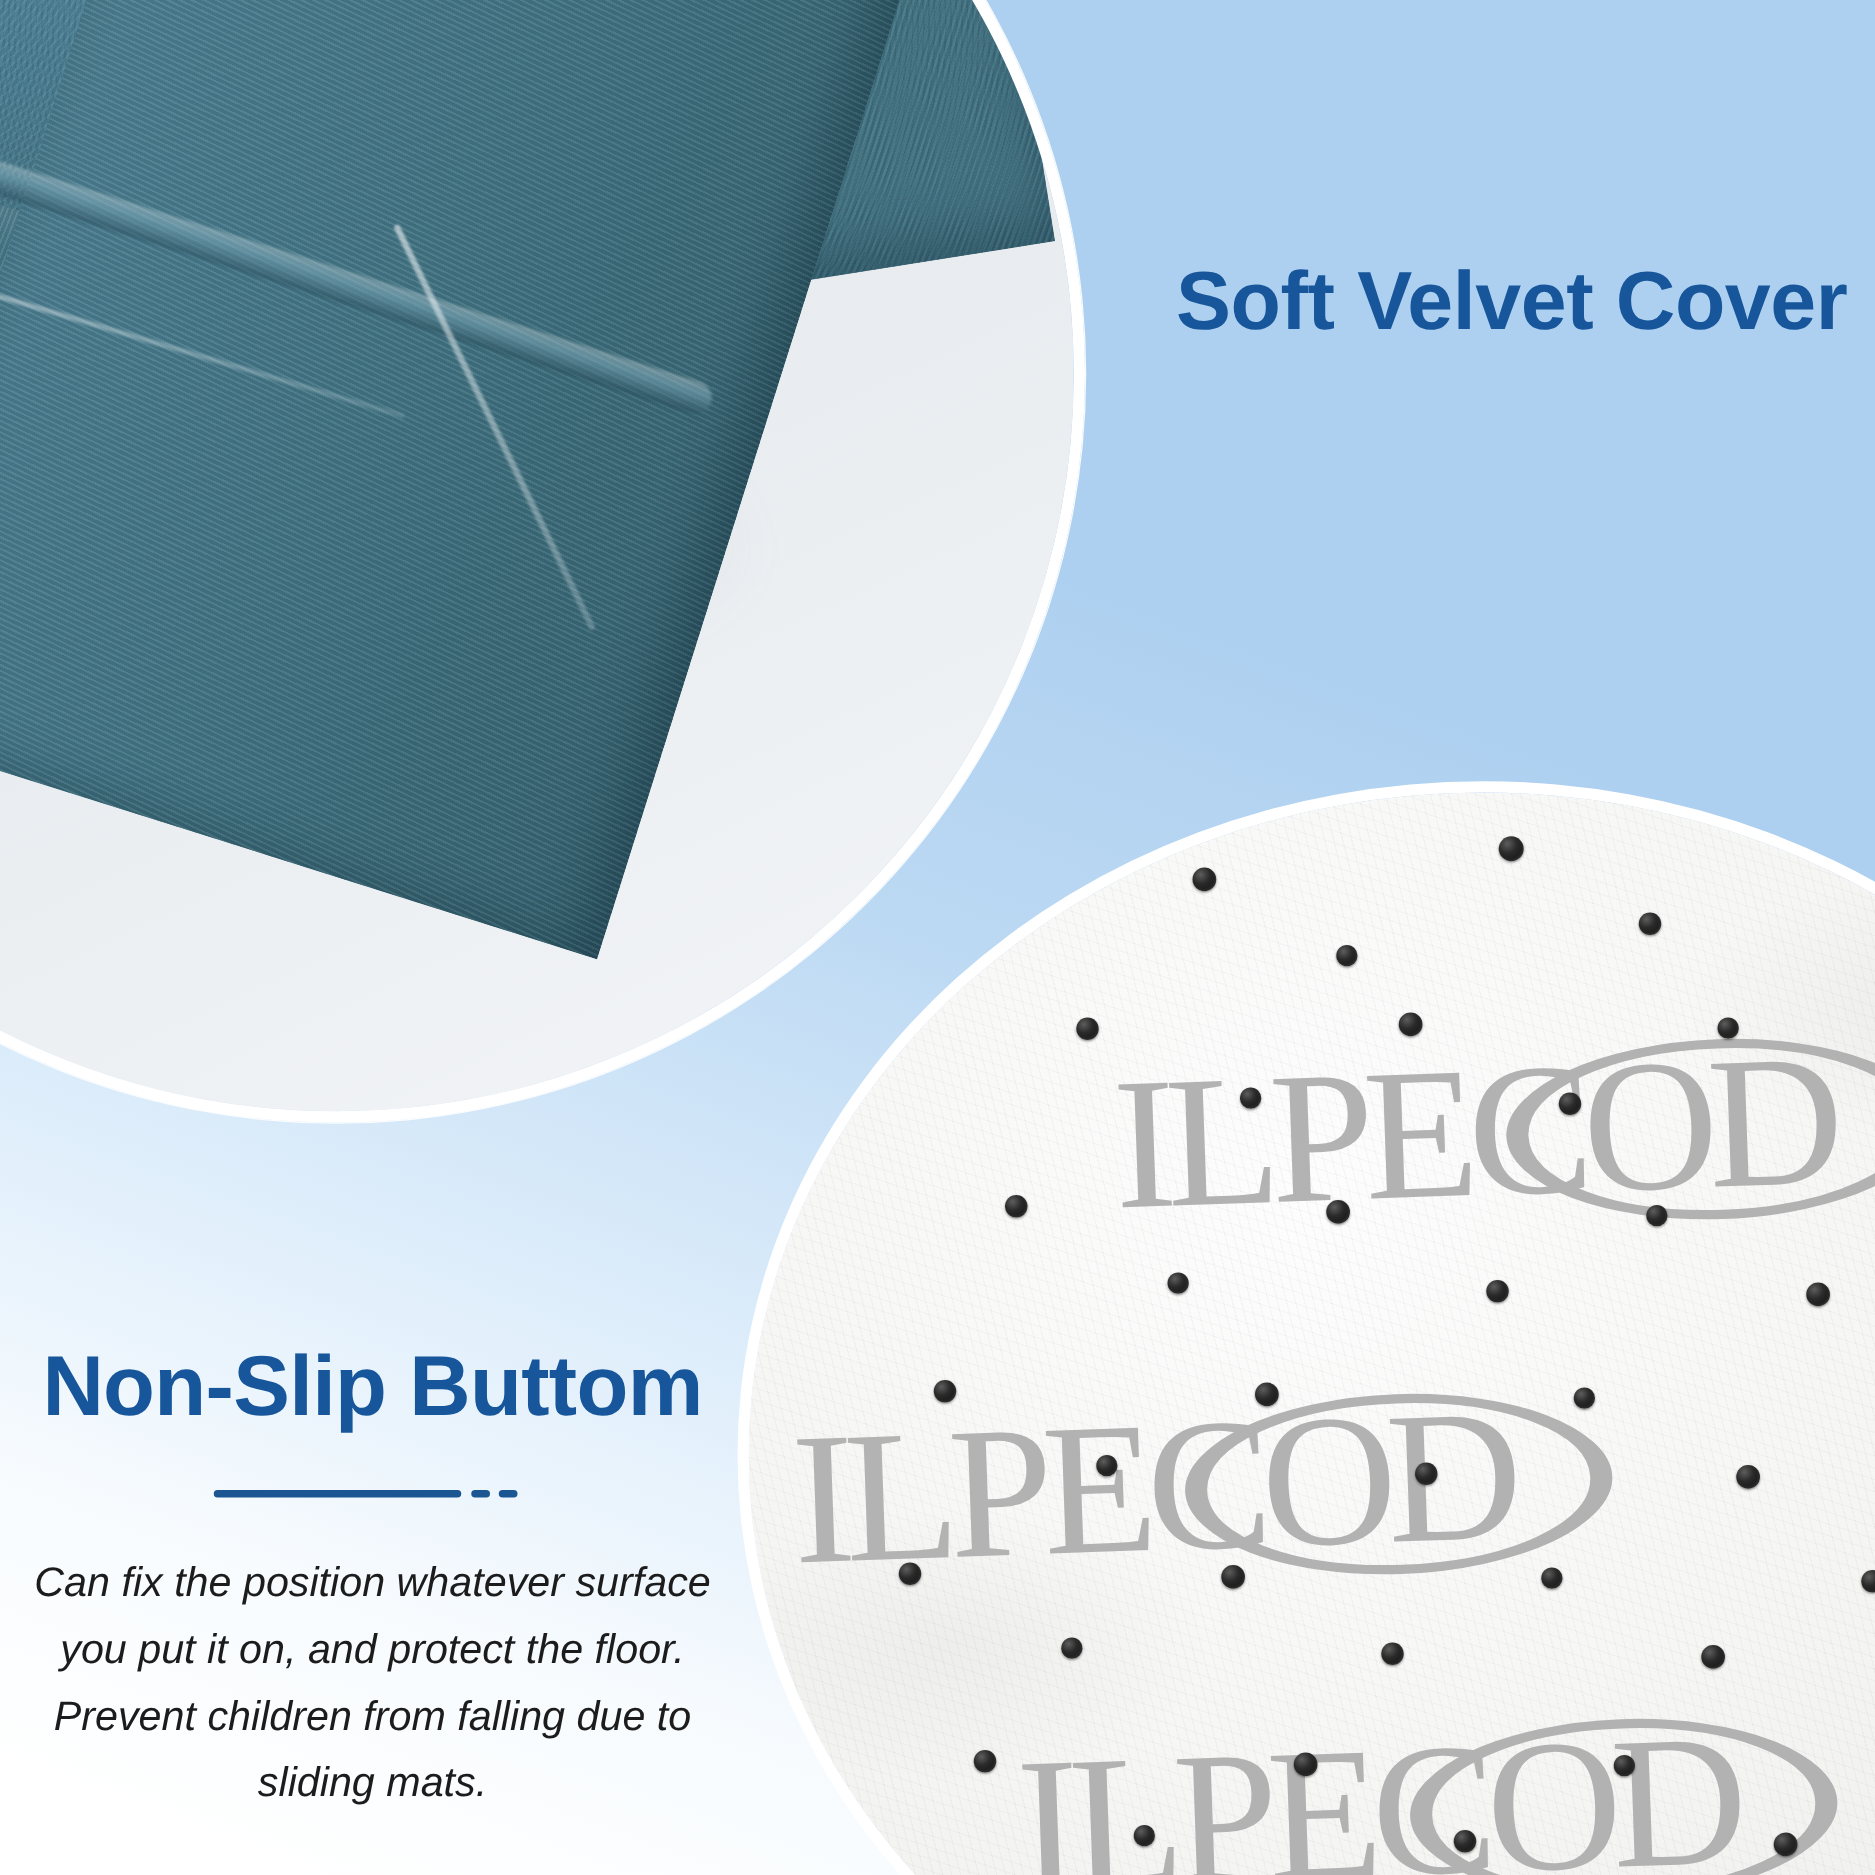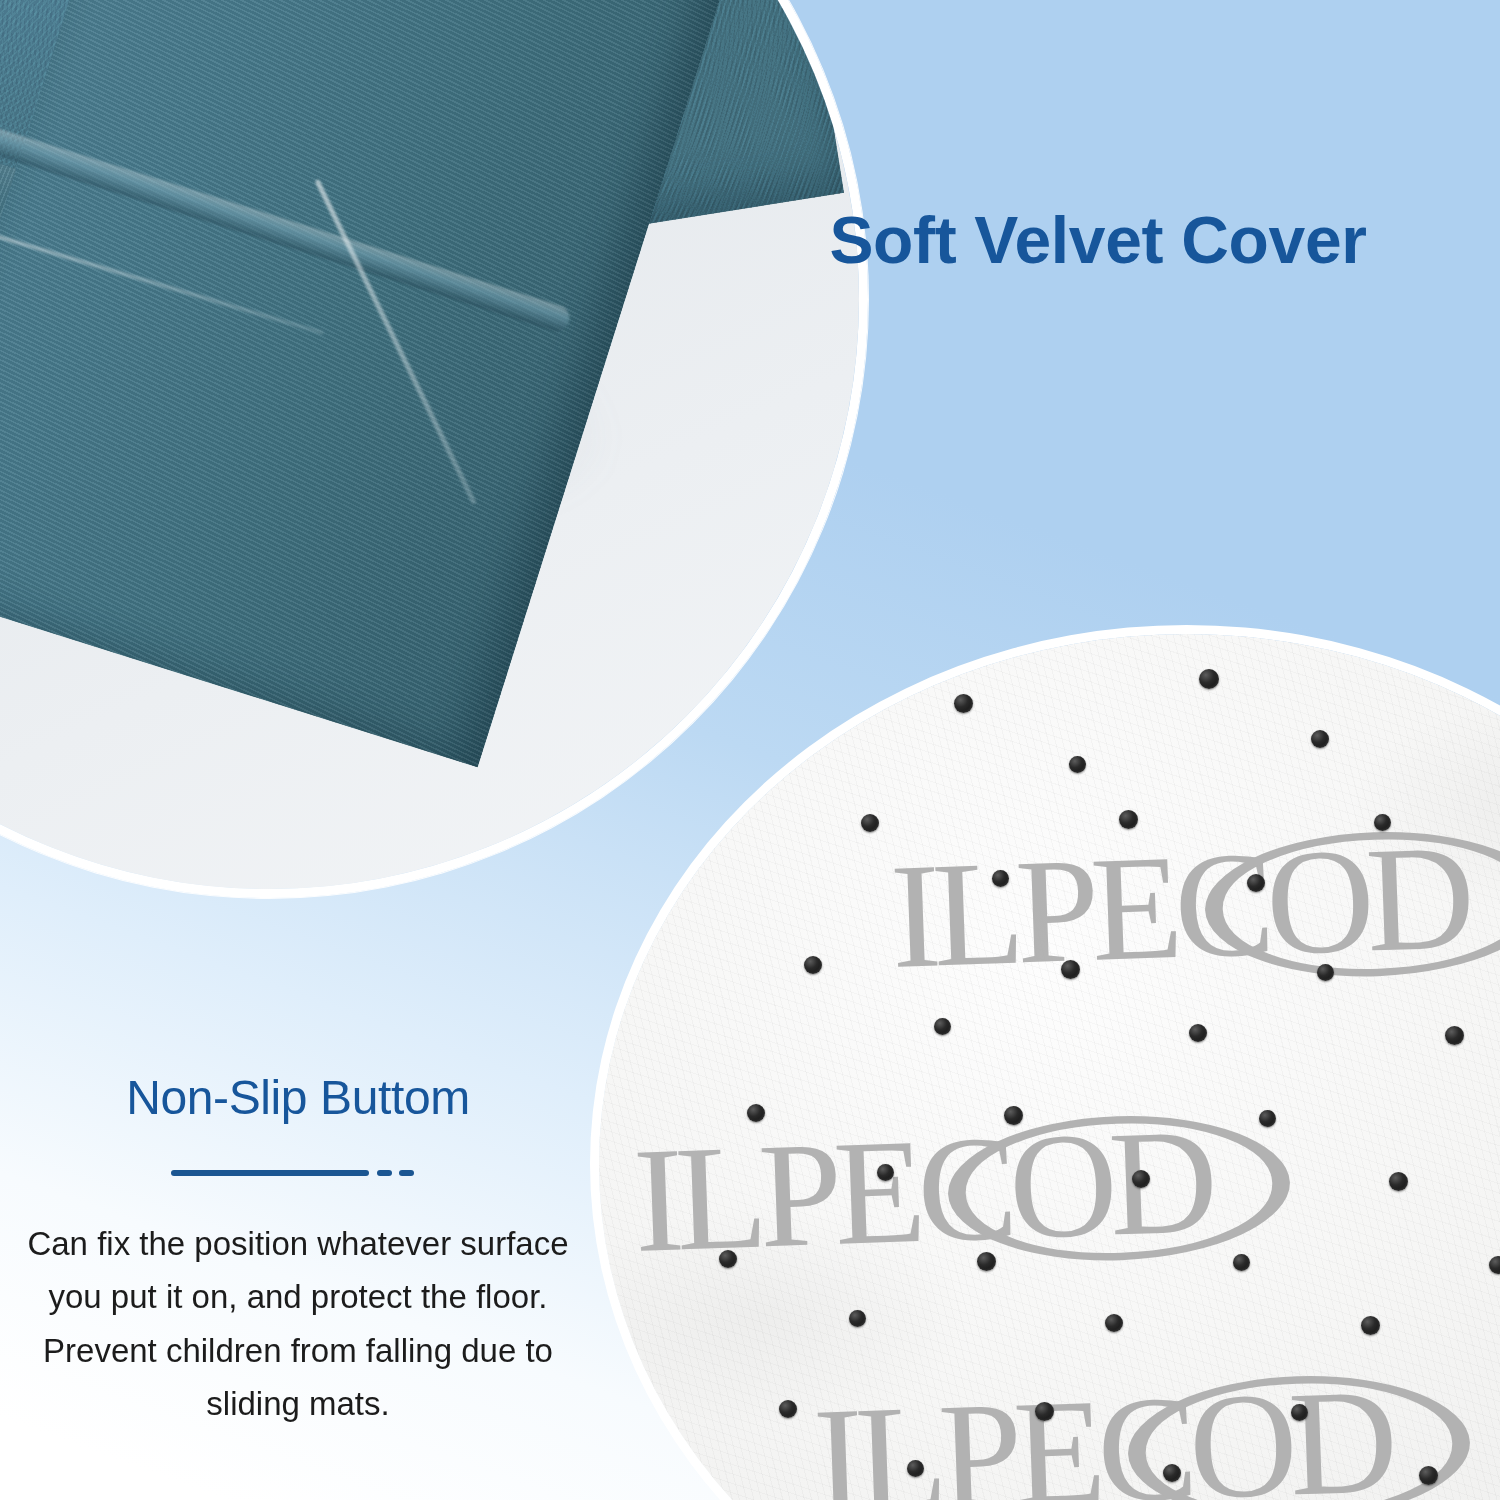--- a/index.html
+++ b/index.html
@@ -150,38 +150,38 @@
     box-shadow:0 1px 2px rgba(0,0,0,.45), inset -1px -1px 2px rgba(255,255,255,.10);
   }
   
   .headline-tr{
     position:absolute;right:22px;top:196px;width:760px;
     text-align:right;
     color:#17569b;
     font-size:66px;line-height:1.34;font-weight:700;
     letter-spacing:-.005em;
   }
-  .headline-tr .l2{ display:block;text-align:center; }
+  .headline-tr .l2{ display:block; }
   .block-bl{
     position:absolute;left:18px;top:1072px;width:560px;text-align:center;
   }
   .headline-bl{
-    color:#17569b;font-size:48px;font-weight:400;line-height:1.1;
+    color:#17569b;font-size:68px;font-weight:700;line-height:1.1;
     letter-spacing:-.008em;margin:0 0 0 0;
   }
   .divider{
     position:relative;height:10px;margin:42px auto 40px auto;width:254px;
   }
   .divider .bar{
     position:absolute;left:0;top:3px;width:198px;height:6px;background:#1b5692;border-radius:3px;
   }
   .divider .d1{ position:absolute;left:206px;top:3px;width:15px;height:6px;background:#1b5692;border-radius:3px;}
   .divider .d2{ position:absolute;left:228px;top:3px;width:15px;height:6px;background:#1b5692;border-radius:3px;}
   .body-bl{
-    color:#1c1c1c;font-size:33px;line-height:1.62;font-weight:400;
+    color:#1c1c1c;font-size:33px;line-height:1.62;font-weight:400;font-style:italic;
   }
 </style>
 </head>
 <body>
 
 <div id="stage">
 
   <div class="bg-blue-field"></div>
 
   <div class="photo-top">

